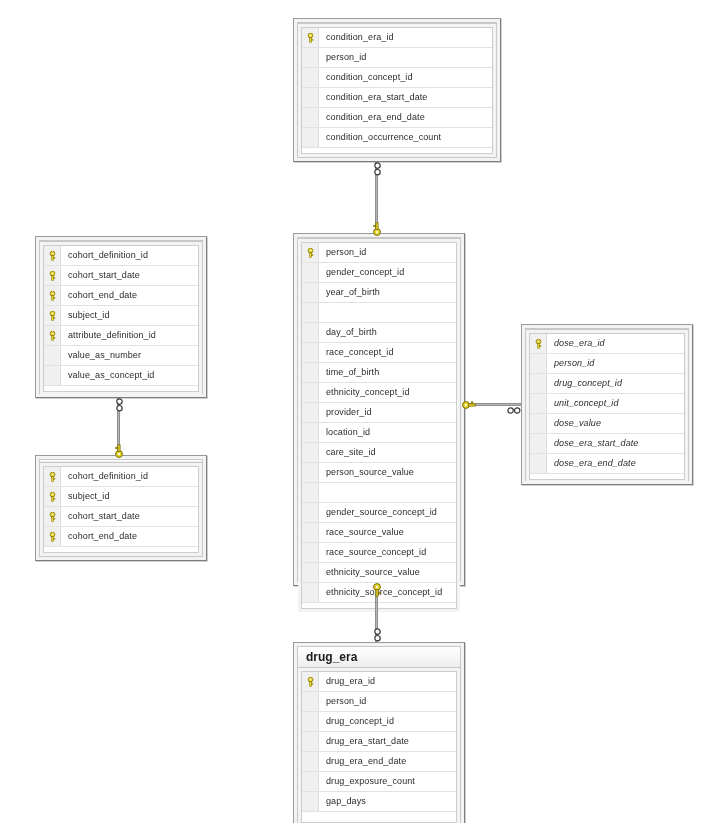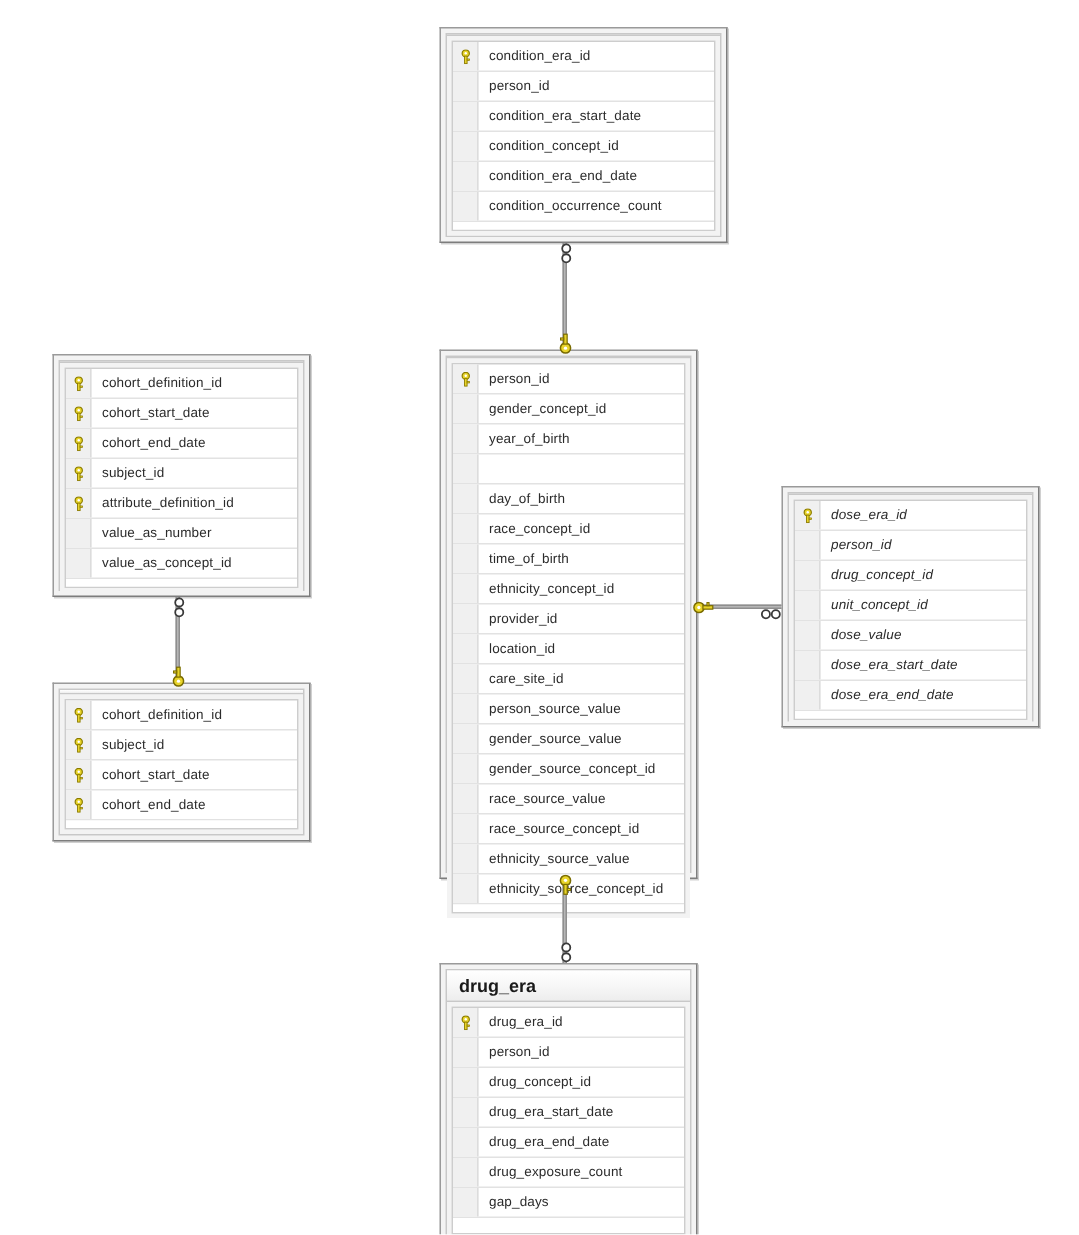--- a/index.html
+++ b/index.html
@@ -122,21 +122,21 @@
     border-top: 1px solid #8f8f8f;
     border-bottom: 1px solid #8f8f8f;
     box-sizing: border-box;
   }
   .endpoint { position: absolute; }
 </style>
 </head>
 <body>
 
 <div id="canvas">
-    <div class="entity" style="left: 293px; top: 18px; width: 192px; height: 144px;">
+    <div class="entity" style="left: 293px; top: 18px; width: 208px; height: 144px;">
       <div class="entity-inner">
         <div class="entity-title">condition_era</div>
         <div class="entity-body">
           <div class="cols">
             <div class="col-row">
               <div class="col-gutter">
                 <svg class="key-icon" viewBox="0 0 9 10" xmlns="http://www.w3.org/2000/svg">
                   <circle cx="4.5" cy="2.6" r="2.4" fill="#e8d42a" stroke="#8a7a00" stroke-width="0.8"></circle>
                   <circle cx="4.5" cy="2.5" r="0.8" fill="#ffffff"></circle>
                   <rect x="3.7" y="4.4" width="1.7" height="5.0" fill="#e8d42a" stroke="#8a7a00" stroke-width="0.6"></rect>
@@ -144,25 +144,25 @@
                 </svg>
               </div>
               <div class="col-name">condition_era_id</div>
             </div>
             <div class="col-row">
               <div class="col-gutter"></div>
               <div class="col-name">person_id</div>
             </div>
             <div class="col-row">
               <div class="col-gutter"></div>
+              <div class="col-name">condition_concept_id</div>
+            </div>
+            <div class="col-row">
+              <div class="col-gutter"></div>
               <div class="col-name">condition_era_start_date</div>
-            </div>
-            <div class="col-row">
-              <div class="col-gutter"></div>
-              <div class="col-name">condition_concept_id</div>
             </div>
             <div class="col-row">
               <div class="col-gutter"></div>
               <div class="col-name">condition_era_end_date</div>
             </div>
             <div class="col-row">
               <div class="col-gutter"></div>
               <div class="col-name">condition_occurrence_count</div>
             </div>
             <div class="col-filler"></div>
@@ -297,21 +297,20 @@
             <div class="col-row">
               <div class="col-gutter"></div>
               <div class="col-name">care_site_id</div>
             </div>
             <div class="col-row">
               <div class="col-gutter"></div>
               <div class="col-name">person_source_value</div>
             </div>
             <div class="col-row">
               <div class="col-gutter"></div>
-              <div class="col-name">gender_source_value</div>
             </div>
             <div class="col-row">
               <div class="col-gutter"></div>
               <div class="col-name">gender_source_concept_id</div>
             </div>
             <div class="col-row">
               <div class="col-gutter"></div>
               <div class="col-name">race_source_value</div>
             </div>
             <div class="col-row">

